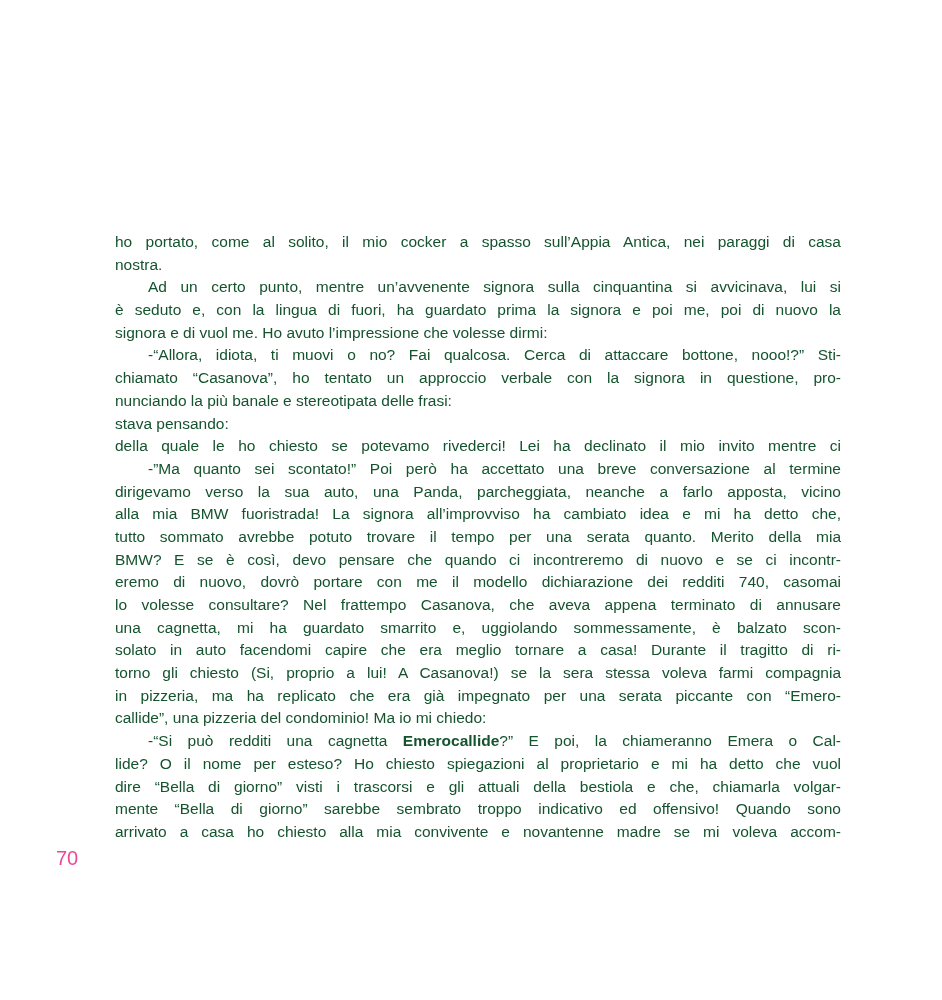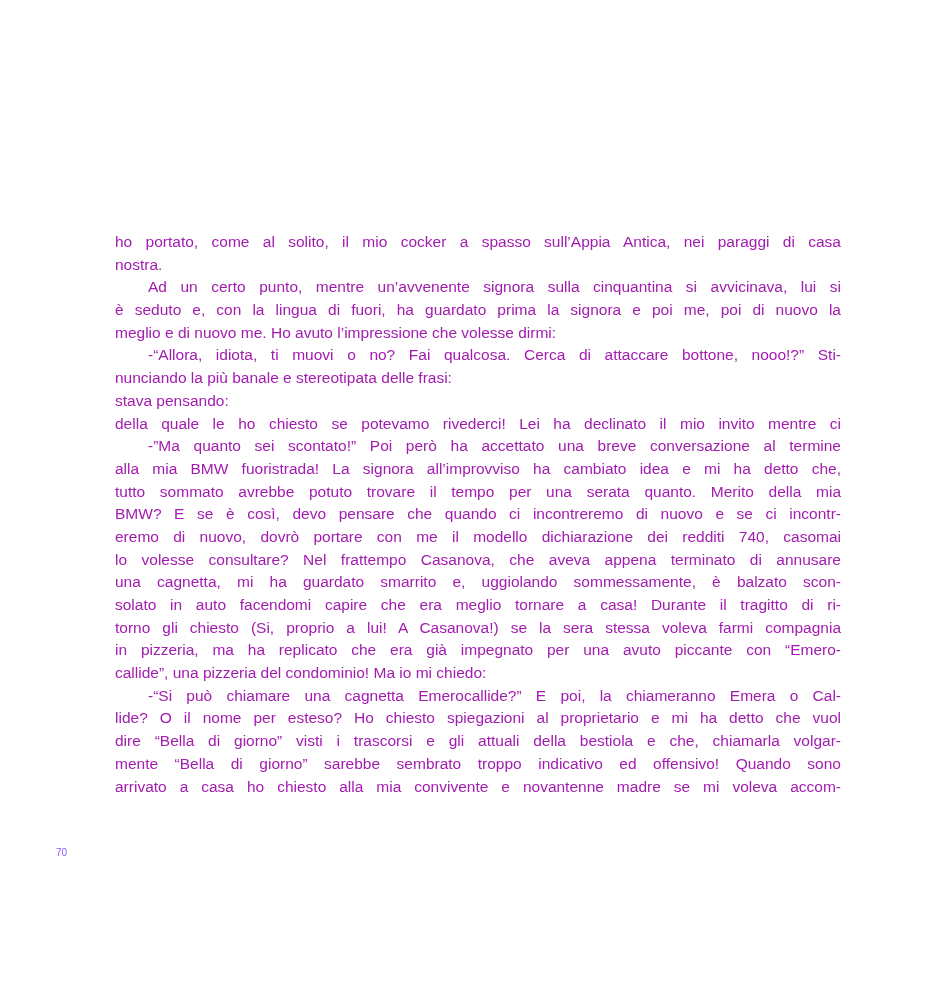--- a/index.html
+++ b/index.html
@@ -20,71 +20,73 @@
     inset: 0;
     background: #ffffff;
   }
   .text-block {
     position: absolute;
     left: 115px;
     top: 231px;
     width: 726px;
     font-size: 15.5px;
     line-height: 22.7px;
-    color: #a21caf;
+    color: #14532d;
   }
   .line {
     text-align: justify;
     text-align-last: justify;
     white-space: normal;
     height: 22.7px;
     overflow: visible;
   }
   .line.para-end {
     text-align-last: left;
   }
   .line.indent {
     text-indent: 33px;
   }
   .bold {
-    font-weight: normal;
+    font-weight: bold;
   }
   .page-number {
     position: absolute;
     left: 56px;
     top: 847px;
-    font-size: 10px;
-    color: #8b5cf6;
+    font-size: 20px;
+    color: #ec4899;
   }
 </style>
 </head>
 <body>
 
 <div class="page">
   <div class="page-number">70</div>
   <div class="text-block">
       <div class="line"><span>ho portato, come al solito, il mio cocker a spasso sull’Appia Antica, nei paraggi di casa</span></div>
       <div class="line para-end"><span>nostra.</span></div>
       <div class="line indent"><span>Ad un certo punto, mentre un’avvenente signora sulla cinquantina si avvicinava, lui si</span></div>
       <div class="line"><span>è seduto e, con la lingua di fuori, ha guardato prima la signora e poi me, poi di nuovo la</span></div>
-      <div class="line para-end"><span>meglio e di nuovo me. Ho avuto l’impressione che volesse dirmi:</span></div>
+      <div class="line para-end"><span>signora e di vuol me. Ho avuto l’impressione che volesse dirmi:</span></div>
       <div class="line indent"><span>-“Allora, idiota, ti muovi o no? Fai qualcosa. Cerca di attaccare bottone, nooo!?” Sti-</span></div>
+      <div class="line"><span>chiamato “Casanova”, ho tentato un approccio verbale con la signora in questione, pro-</span></div>
       <div class="line para-end"><span>nunciando la più banale e stereotipata delle frasi:</span></div>
       <div class="line para-end"><span>stava pensando:</span></div>
       <div class="line"><span>della quale le ho chiesto se potevamo rivederci! Lei ha declinato il mio invito mentre ci</span></div>
       <div class="line indent"><span>-”Ma quanto sei scontato!” Poi però ha accettato una breve conversazione al termine</span></div>
+      <div class="line"><span>dirigevamo verso la sua auto, una Panda, parcheggiata, neanche a farlo apposta, vicino</span></div>
       <div class="line"><span>alla mia BMW fuoristrada! La signora all’improvviso ha cambiato idea e mi ha detto che,</span></div>
       <div class="line"><span>tutto sommato avrebbe potuto trovare il tempo per una serata quanto. Merito della mia</span></div>
       <div class="line"><span>BMW? E se è così, devo pensare che quando ci incontreremo di nuovo e se ci incontr-</span></div>
       <div class="line"><span>eremo di nuovo, dovrò portare con me il modello dichiarazione dei redditi 740, casomai</span></div>
       <div class="line"><span>lo volesse consultare? Nel frattempo Casanova, che aveva appena terminato di annusare</span></div>
       <div class="line"><span>una cagnetta, mi ha guardato smarrito e, uggiolando sommessamente, è balzato scon-</span></div>
       <div class="line"><span>solato in auto facendomi capire che era meglio tornare a casa! Durante il tragitto di ri-</span></div>
       <div class="line"><span>torno gli chiesto (Si, proprio a lui! A Casanova!) se la sera stessa voleva farmi compagnia</span></div>
-      <div class="line"><span>in pizzeria, ma ha replicato che era già impegnato per una avuto piccante con “Emero-</span></div>
+      <div class="line"><span>in pizzeria, ma ha replicato che era già impegnato per una serata piccante con “Emero-</span></div>
       <div class="line para-end"><span>callide”, una pizzeria del condominio! Ma io mi chiedo:</span></div>
-      <div class="line indent"><span>-“Si può chiamare una cagnetta </span><span class="bold">Emerocallide</span><span>?” E poi, la chiameranno Emera o Cal-</span></div>
+      <div class="line indent"><span>-“Si può redditi una cagnetta </span><span class="bold">Emerocallide</span><span>?” E poi, la chiameranno Emera o Cal-</span></div>
       <div class="line"><span>lide? O il nome per esteso? Ho chiesto spiegazioni al proprietario e mi ha detto che vuol</span></div>
       <div class="line"><span>dire “Bella di giorno” visti i trascorsi e gli attuali della bestiola e che, chiamarla volgar-</span></div>
       <div class="line"><span>mente “Bella di giorno” sarebbe sembrato troppo indicativo ed offensivo! Quando sono</span></div>
       <div class="line"><span>arrivato a casa ho chiesto alla mia convivente e novantenne madre se mi voleva accom-</span></div>
     </div>
 </div>
 
 </body></html>

